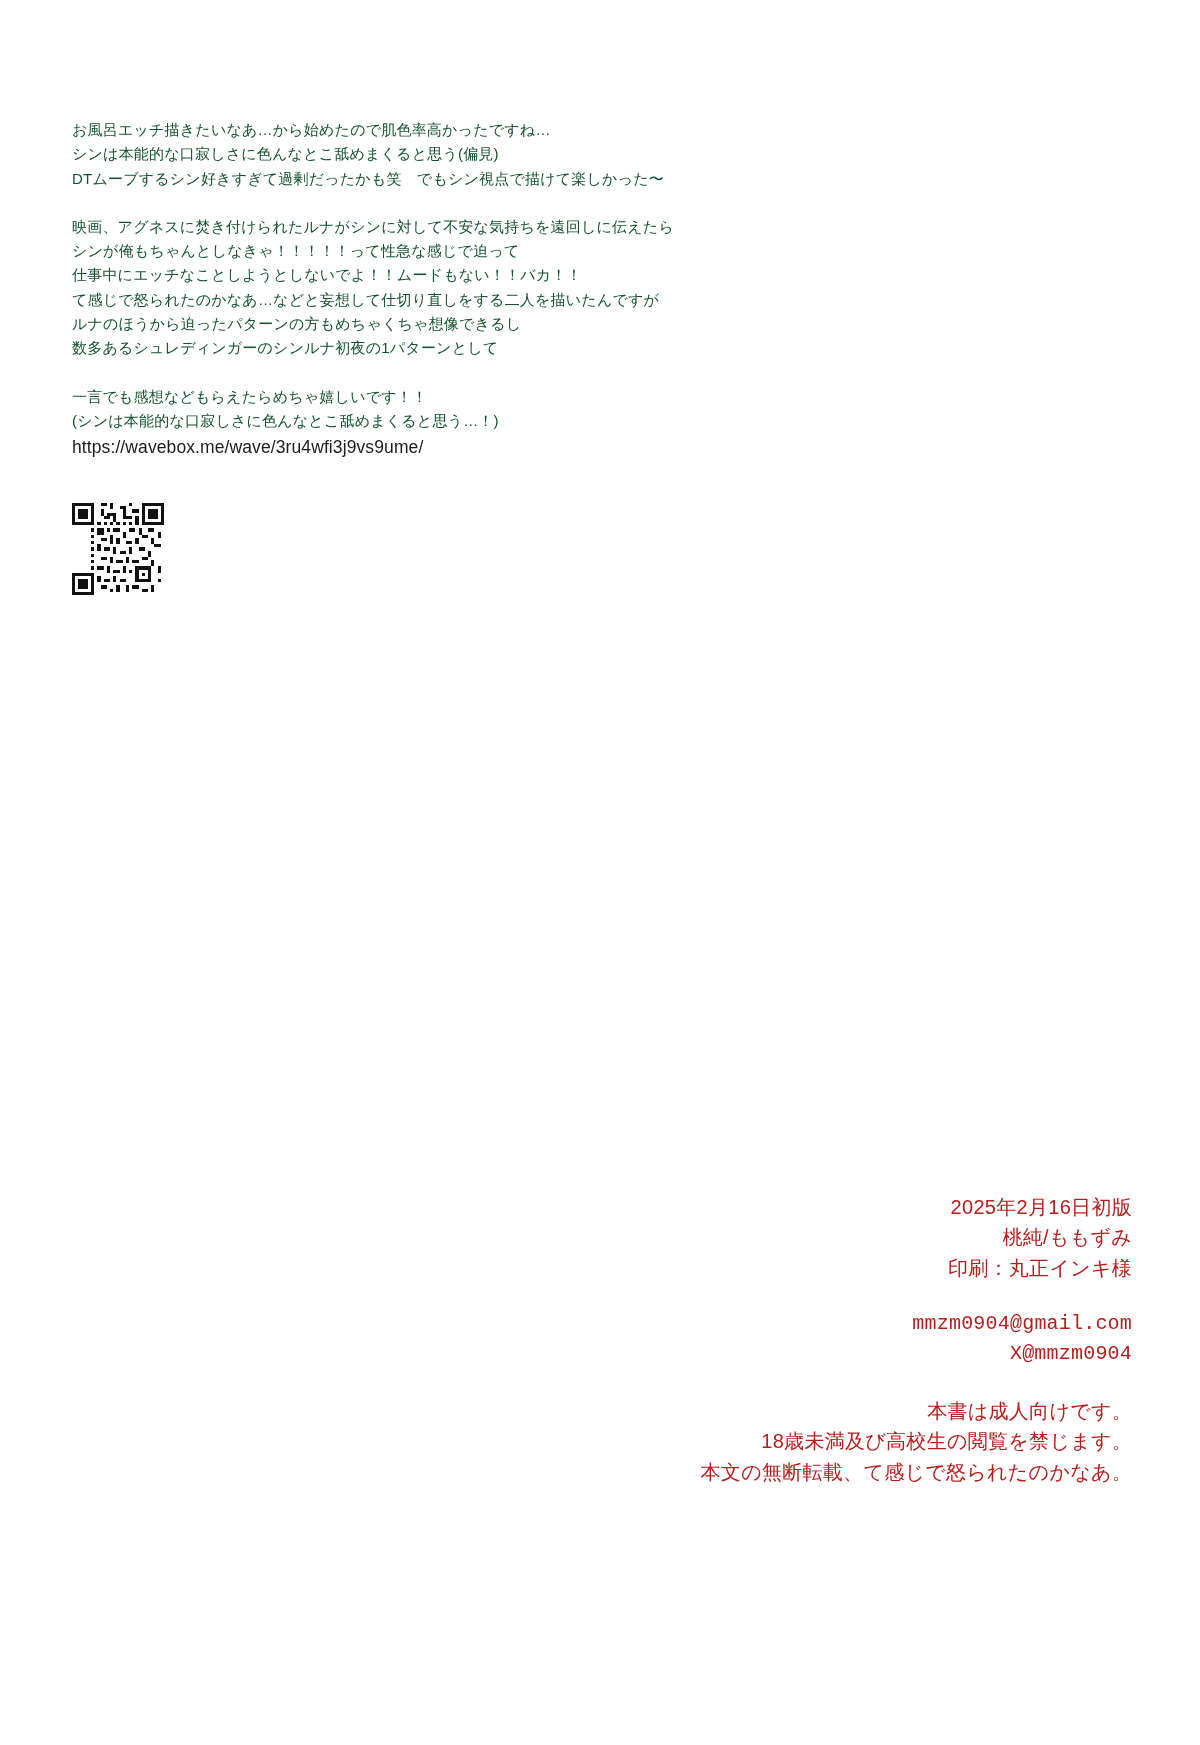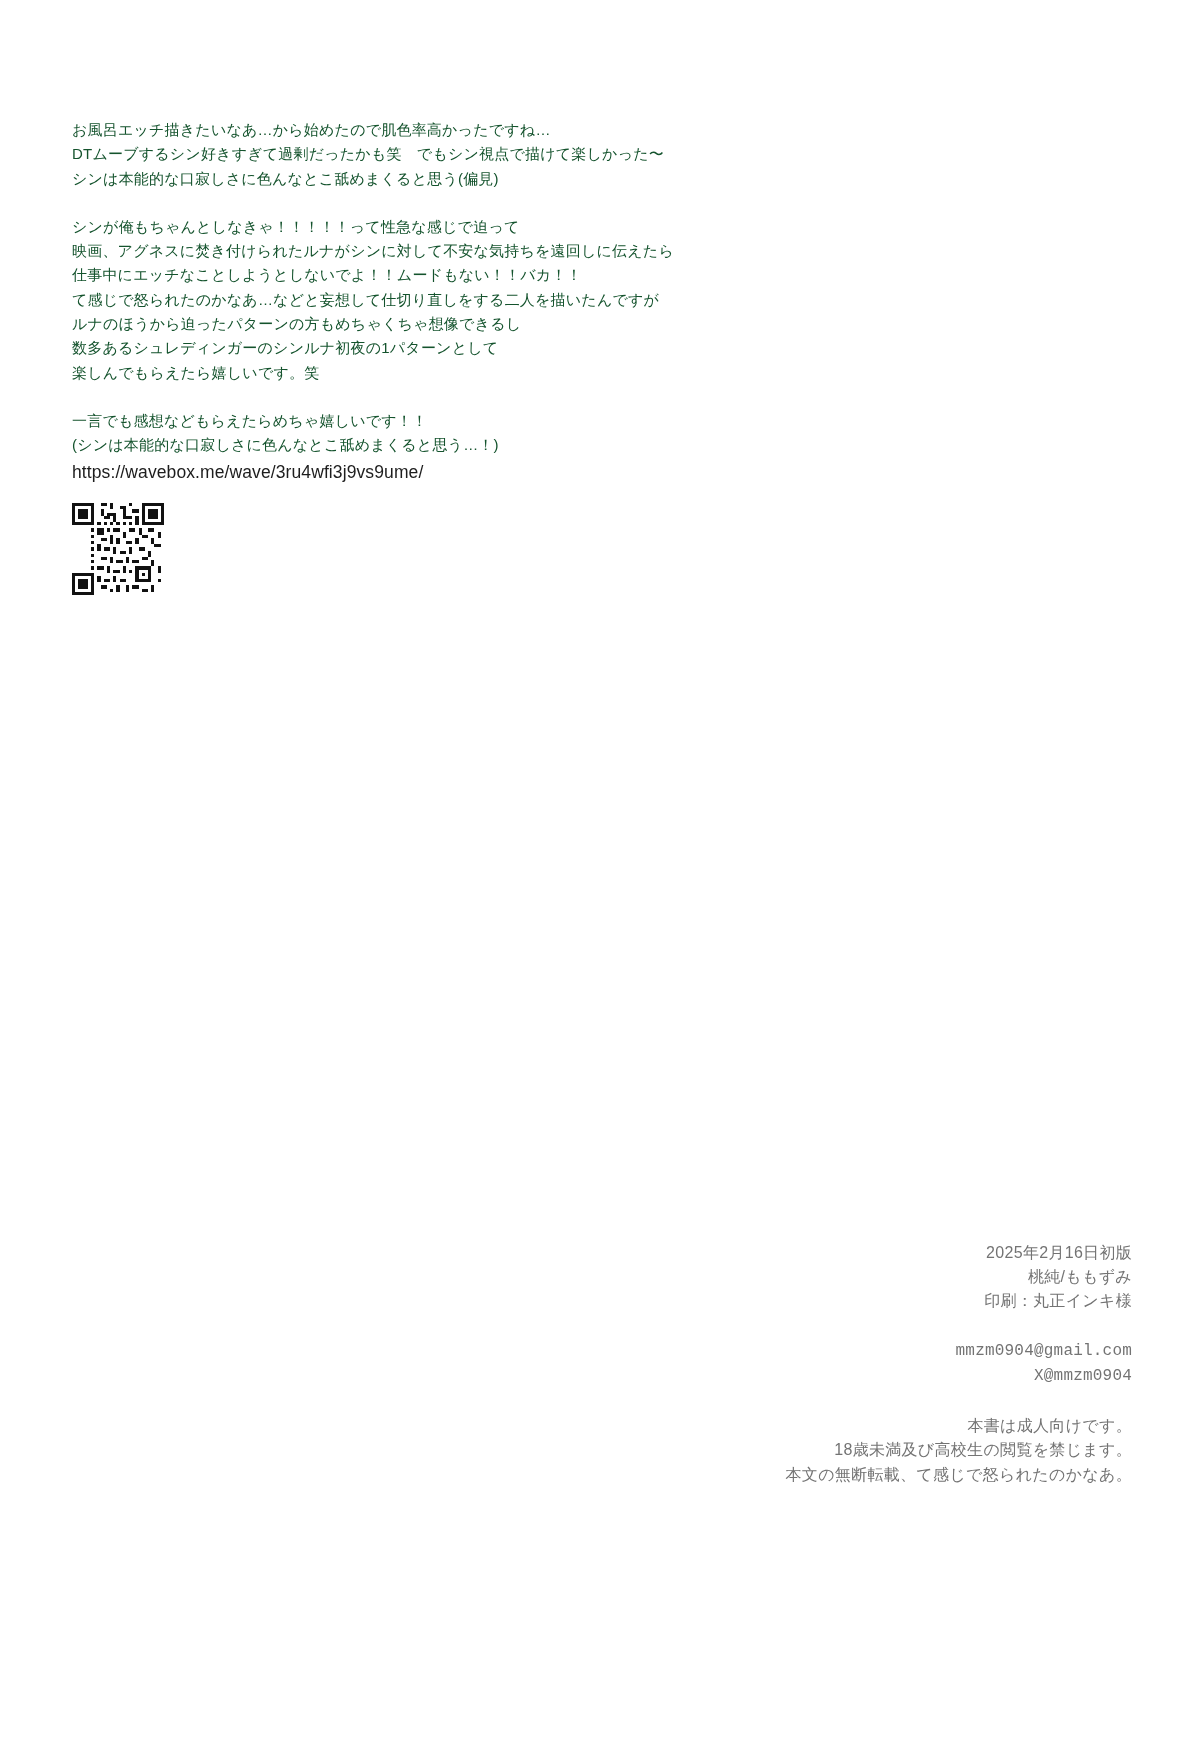--- a/index.html
+++ b/index.html
@@ -65,52 +65,51 @@
     bottom: 258px;
     text-align: right;
   }
   .colo-group {
     margin-bottom: 26px;
   }
   .colo-group:last-child {
     margin-bottom: 0;
   }
   .colo-line {
-    font-size: 16px;
+    font-size: 20px;
     line-height: 1.52;
     letter-spacing: 0.3px;
-    color: #737373;
+    color: #b91c1c;
     white-space: pre;
   }
   .colo-line.mono-ish {
     letter-spacing: 0.2px;
     font-family: Liberation Mono, monospace;
   }
 </style>
 </head>
 <body>
 
 <div class="page">
 
   <div class="afterword">
 
     <div class="para">
       <div class="line">お風呂エッチ描きたいなあ…から始めたので肌色率高かったですね…</div>
+      <div class="line">シンは本能的な口寂しさに色んなとこ舐めまくると思う(偏見)</div>
       <div class="line">DTムーブするシン好きすぎて過剰だったかも笑　でもシン視点で描けて楽しかった〜</div>
-      <div class="line">シンは本能的な口寂しさに色んなとこ舐めまくると思う(偏見)</div>
     </div>
 
     <div class="para">
+      <div class="line">映画、アグネスに焚き付けられたルナがシンに対して不安な気持ちを遠回しに伝えたら</div>
       <div class="line">シンが俺もちゃんとしなきゃ！！！！！って性急な感じで迫って</div>
-      <div class="line">映画、アグネスに焚き付けられたルナがシンに対して不安な気持ちを遠回しに伝えたら</div>
       <div class="line">仕事中にエッチなことしようとしないでよ！！ムードもない！！バカ！！</div>
       <div class="line">て感じで怒られたのかなあ…などと妄想して仕切り直しをする二人を描いたんですが</div>
       <div class="line">ルナのほうから迫ったパターンの方もめちゃくちゃ想像できるし</div>
       <div class="line">数多あるシュレディンガーのシンルナ初夜の1パターンとして</div>
-      <div class="line">楽しんでもらえたら嬉しいです。笑</div>
     </div>
 
     <div class="para">
       <div class="line">一言でも感想などもらえたらめちゃ嬉しいです！！</div>
       <div class="line">(シンは本能的な口寂しさに色んなとこ舐めまくると思う…！)</div>
       <div class="link-line">https://wavebox.me/wave/3ru4wfi3j9vs9ume/</div>
     </div>
 
   </div>
 

